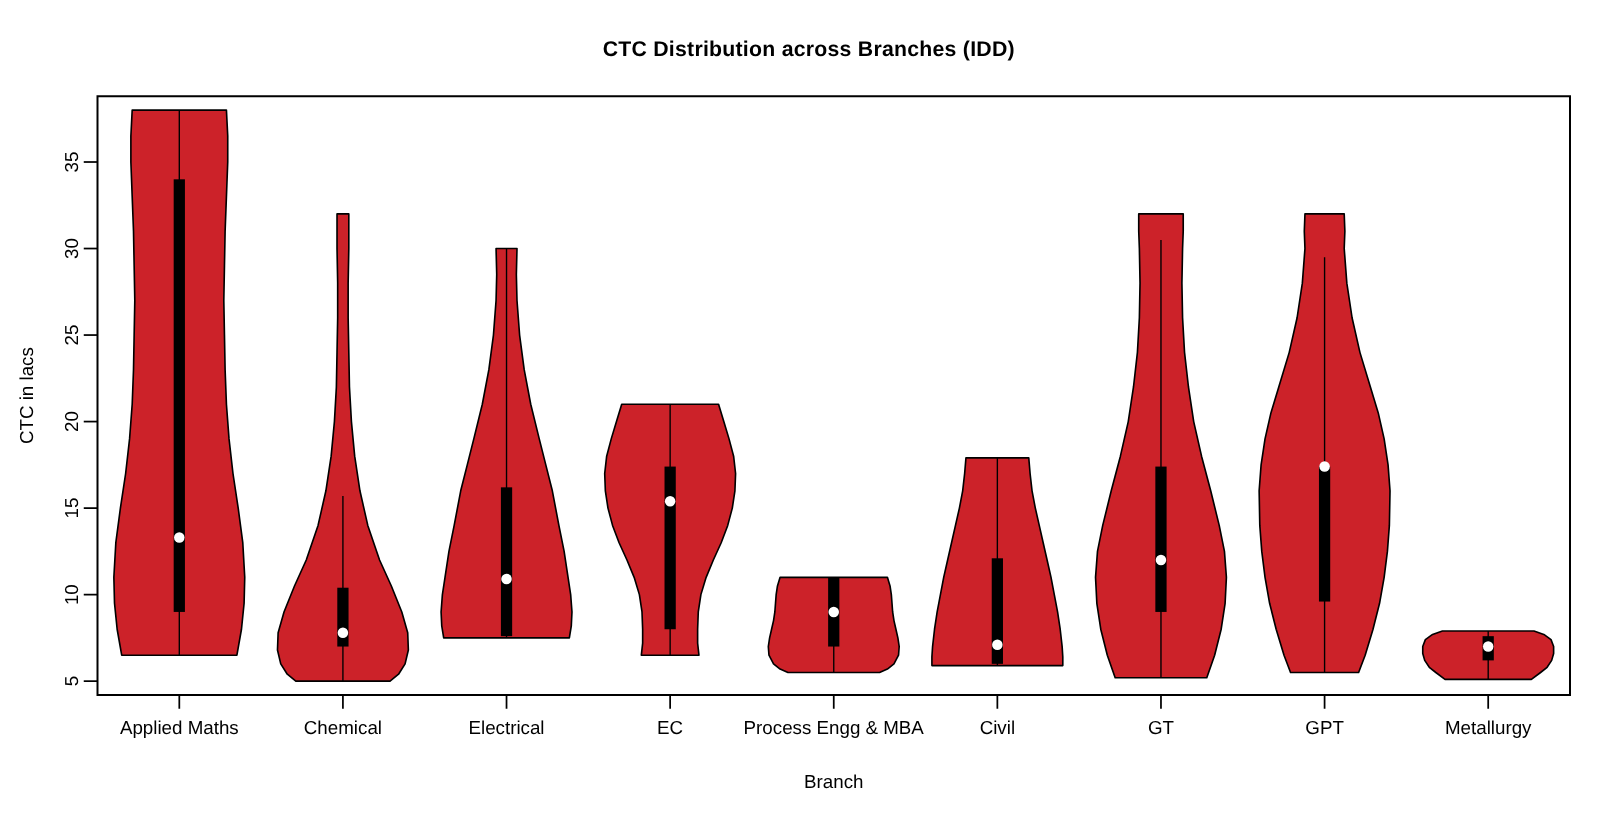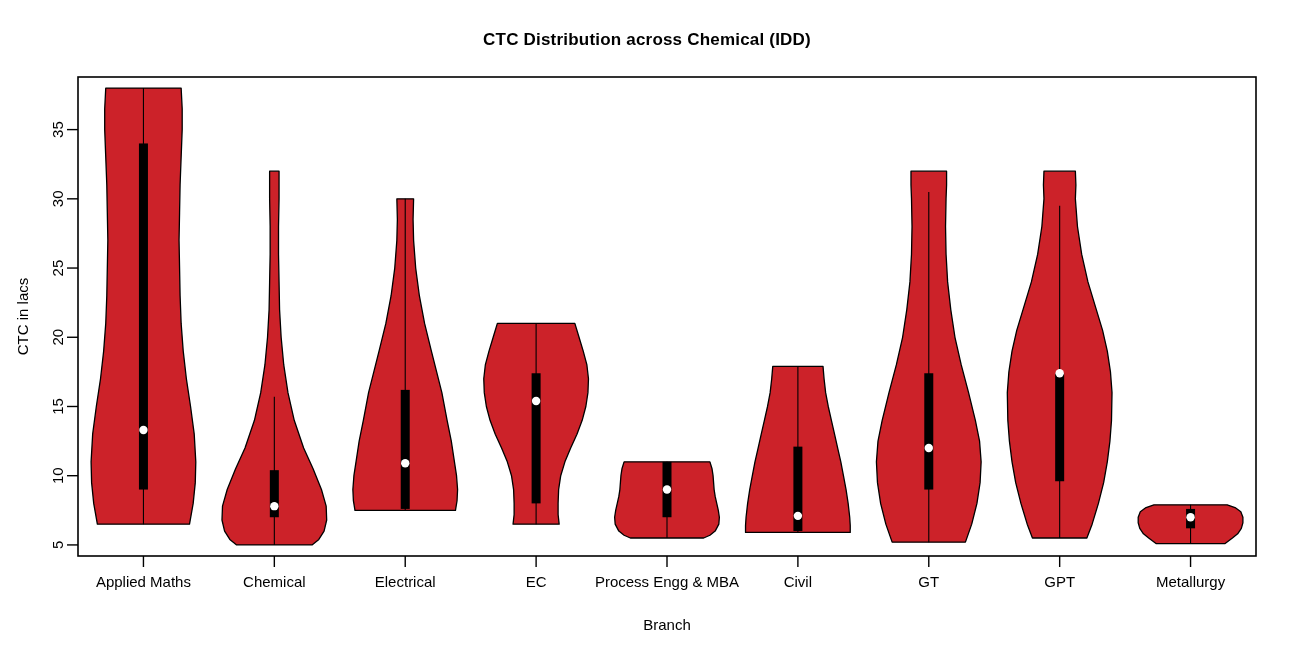--- a/index.html
+++ b/index.html
@@ -72,21 +72,21 @@
   .median-dot {
     fill: #ffffff;
     stroke: none;
   }
 </style>
 </head>
 <body>
 
 <div id="stage">
 
-  <div id="plot-title">CTC Distribution across Chemical (IDD)</div>
+  <div id="plot-title">CTC Distribution across Branches (IDD)</div>
 
   <svg id="svg-canvas" width="1294" height="653">
 
     <g id="y-axis-group">
         <line x1="67" y1="544.9248554913295" x2="78" y2="544.9248554913295" class="tick-line"></line>
         <text x="58" y="544.9248554913295" text-anchor="middle" dominant-baseline="central" transform="rotate(-90 58 544.9248554913295)" class="axis-tick-label">5</text>
         <line x1="67" y1="475.7052023121387" x2="78" y2="475.7052023121387" class="tick-line"></line>
         <text x="58" y="475.7052023121387" text-anchor="middle" dominant-baseline="central" transform="rotate(-90 58 475.7052023121387)" class="axis-tick-label">10</text>
         <line x1="67" y1="406.48554913294794" x2="78" y2="406.48554913294794" class="tick-line"></line>
         <text x="58" y="406.48554913294794" text-anchor="middle" dominant-baseline="central" transform="rotate(-90 58 406.48554913294794)" class="axis-tick-label">15</text>

